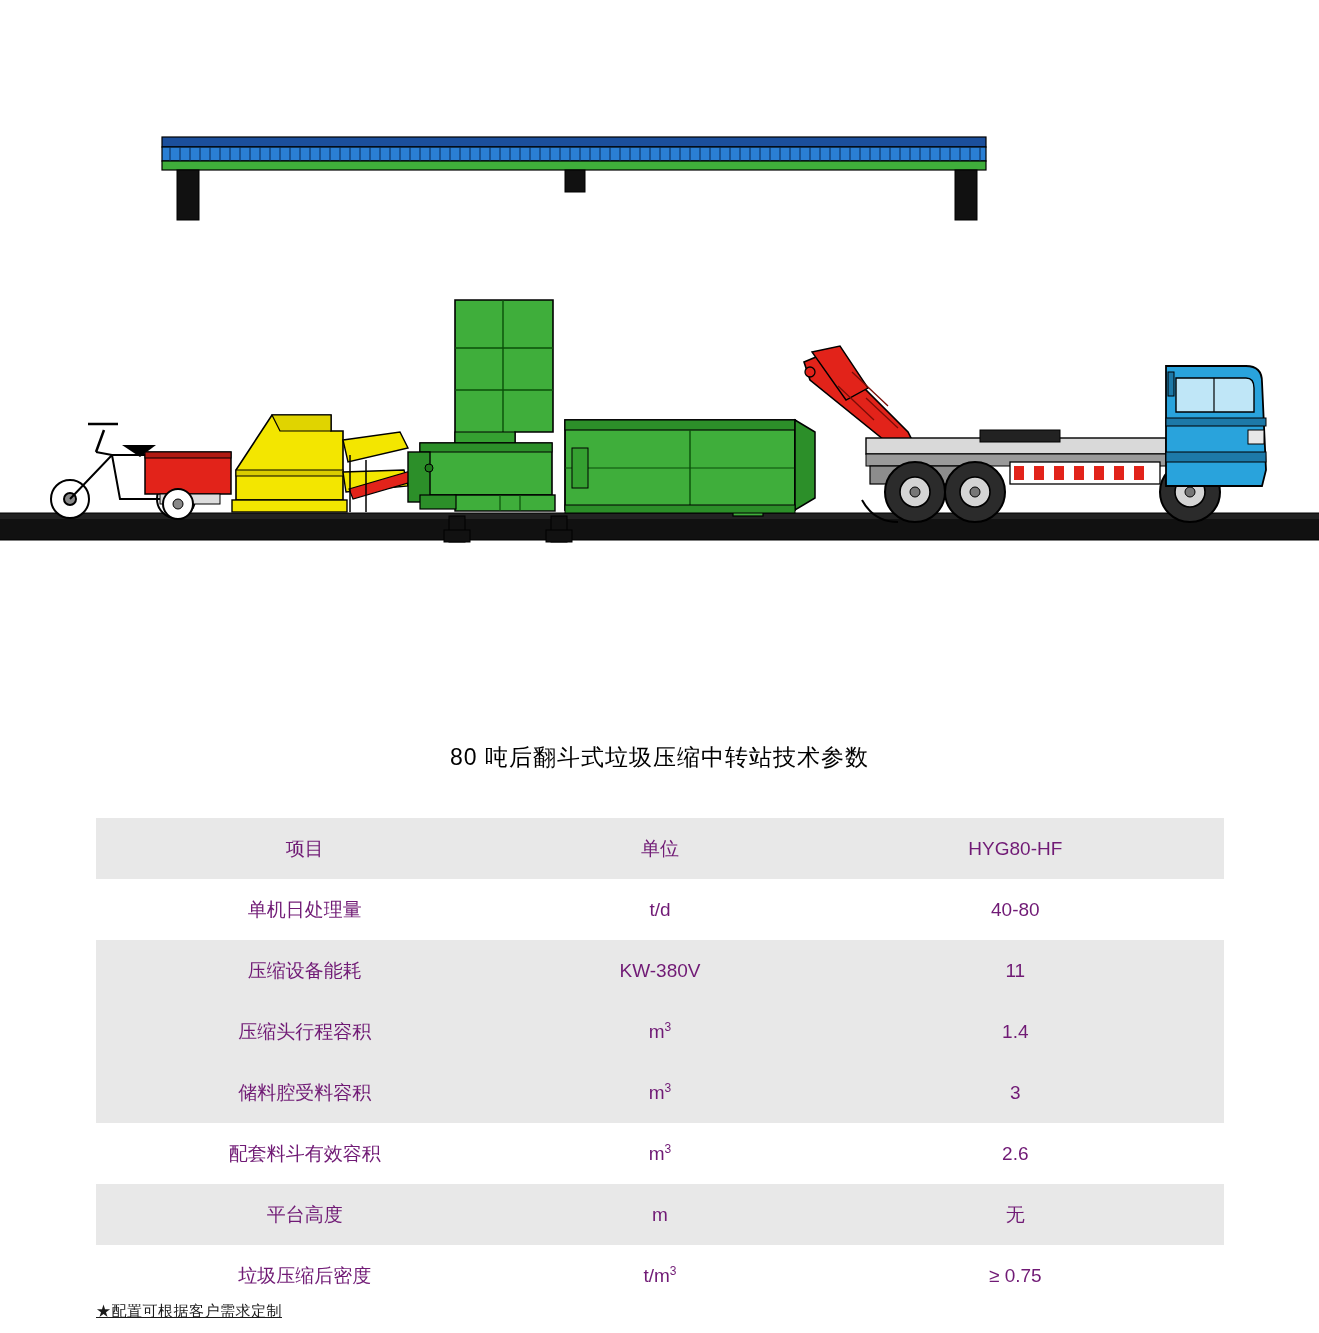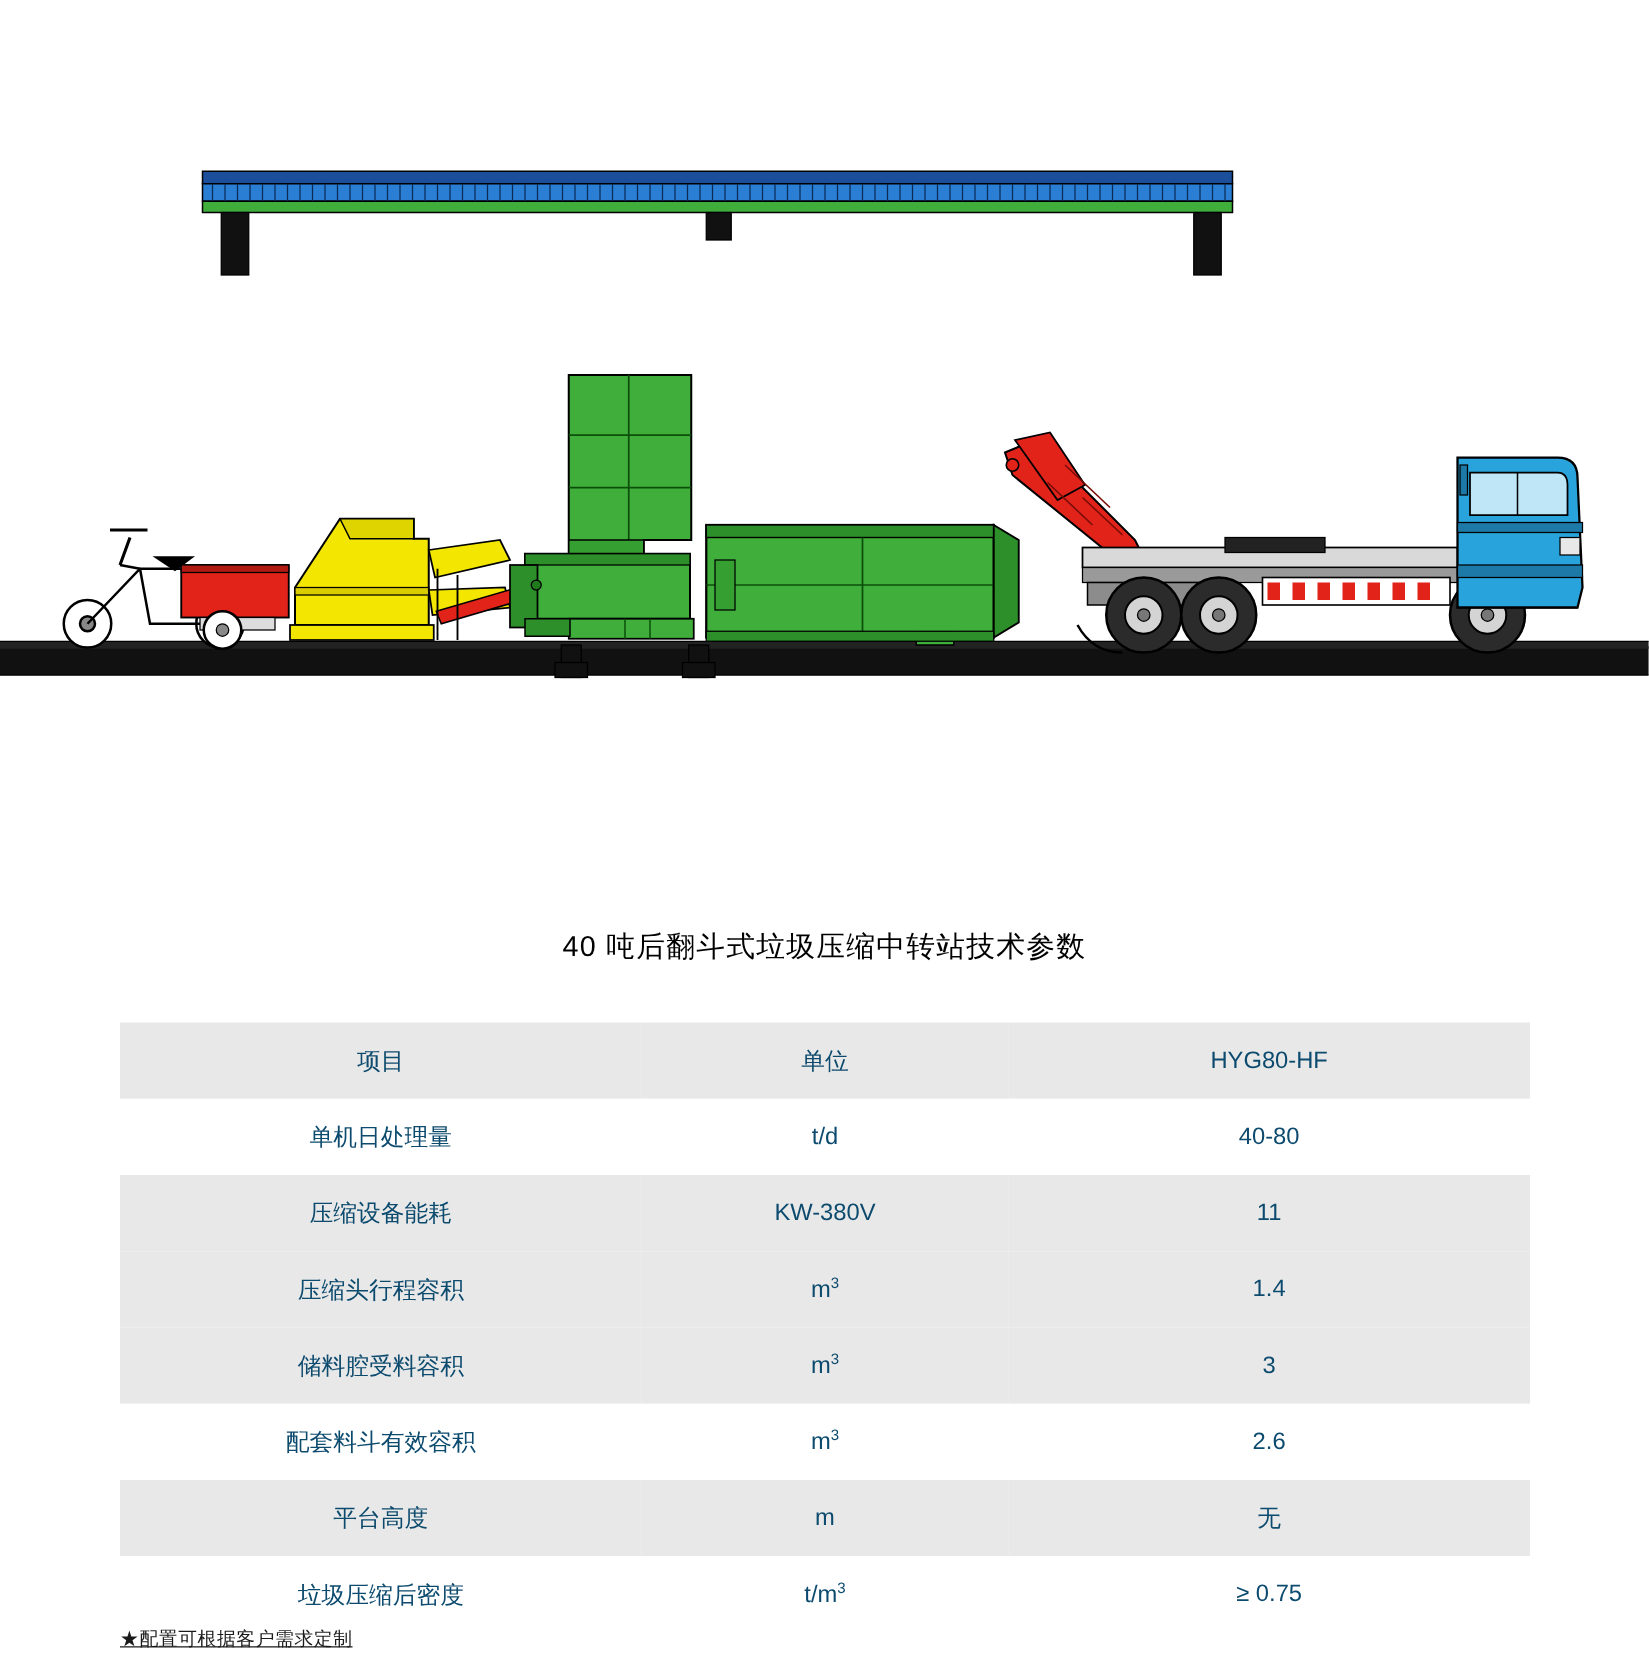--- a/index.html
+++ b/index.html
@@ -46,21 +46,21 @@
   table.spec-table {
     border-collapse: collapse;
     width: 100%;
     table-layout: fixed;
   }
   table.spec-table td {
     height: 61px;
     font-size: 19px;
     text-align: center;
     vertical-align: middle;
-    color: #0c4a6e;
+    color: #701a75;
     padding: 0;
   }
   table.spec-table tr.odd td { background: #e8e8e8; }
   table.spec-table tr.even td { background: #ffffff; }
   table.spec-table col.c1 { width: 37%; }
   table.spec-table col.c2 { width: 26%; }
   table.spec-table col.c3 { width: 37%; }
 
   .sup { font-size: 12px; vertical-align: super; }
 
@@ -298,21 +298,21 @@
       <rect x="1166" y="418" width="100" height="8" fill="#1d79a8" stroke="#000" stroke-width="1"></rect>
       <rect x="1166" y="452" width="100" height="10" fill="#1d79a8" stroke="#000" stroke-width="1"></rect>
       <rect x="1248" y="430" width="16" height="14" fill="#e8e8e8" stroke="#000" stroke-width="1"></rect>
       <rect x="1168" y="372" width="6" height="24" fill="#1d79a8" stroke="#000" stroke-width="1"></rect>
       <line x1="1262" y1="486" x2="1166" y2="486" stroke="#000" stroke-width="1.5"></line>
     </g>
 
   </svg>
 </div>
 
-<div class="spec-title">40 吨后翻斗式垃圾压缩中转站技术参数</div>
+<div class="spec-title">80 吨后翻斗式垃圾压缩中转站技术参数</div>
 
 <div class="spec-table-wrap">
   <table class="spec-table">
     <colgroup>
         <col class="c1">
         <col class="c2">
         <col class="c3">
       </colgroup>
     <tbody>
       <tr class="odd">

